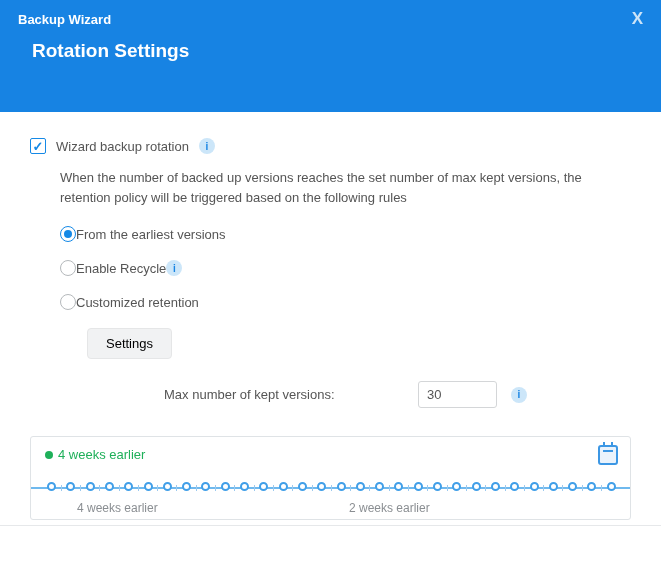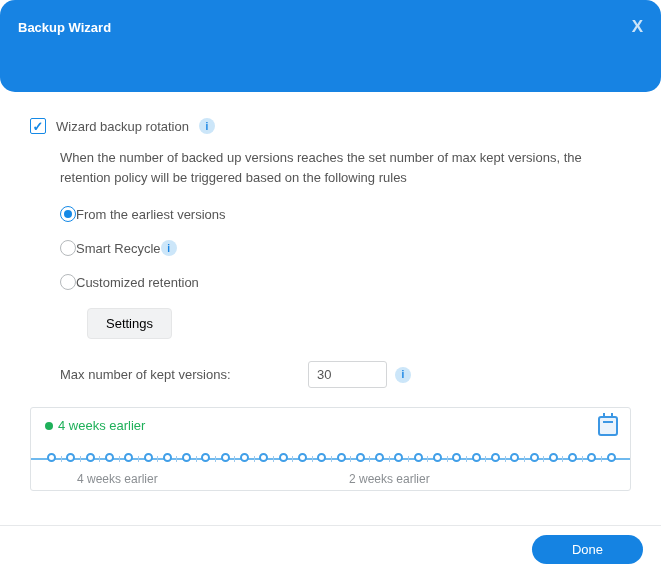--- a/index.html
+++ b/index.html
@@ -9,23 +9,22 @@
   color: #555;
   background: #fff;
   width: 661px;
   height: 573px;
   overflow: hidden;
   position: relative;
 }
 .header {
   background: #1783e3;
   color: #fff;
-  padding: 8px 18px;
-  height: 92px;
-  border-radius: 15px;
+  padding: 0 18px;
+  height: 112px;
 }
 .header-top {
   display: flex;
   justify-content: space-between;
   align-items: center;
   height: 38px;
   font-weight: 600;
   font-size: 13px;
 }
 .close-x {
@@ -117,23 +116,24 @@
   background: #f1f2f3;
   border: 1px solid #e5e6e7;
   border-radius: 4px;
   color: #000000;
   font-size: 13px;
   cursor: not-allowed;
 }
 .max-row {
   display: flex;
   align-items: center;
-  gap: 8px;
+  gap: 14px;
   margin-left: 30px;
-  margin-bottom: 19px;
+  margin-bottom: 28px;
+  justify-content: center;
 }
 .max-row .label { width: 240px; }
 .num-input {
   width: 79px;
   padding: 5px 8px;
   border: 1px solid #d4d6d8;
   border-radius: 3px;
   font-size: 13px;
   color: #555;
 }
@@ -254,20 +254,21 @@
 }
 </style>
 </head>
 <body>
 
 <div class="header">
   <div class="header-top">
     <span>Backup Wizard</span>
     <span class="close-x">X</span>
   </div>
+  <div class="header-title">Rotation Settings</div>
 </div>
 
 <div class="content">
   <div class="row-check">
     <div class="checkbox">
         <span class="tick">✓</span>
       </div>
     <span>Wizard backup rotation</span>
     <span class="info-badge">i</span>
   </div>
@@ -276,21 +277,21 @@
 
   <div class="radio-group">
     <div class="radio-row">
       <div class="radio selected">
           <div class="dot"></div>
         </div>
       <span>From the earliest versions</span>
     </div>
     <div class="radio-row">
       <div class="radio"></div>
-      <span>Smart Recycle</span>
+      <span>Enable Recycle</span>
       <span class="info-badge">i</span>
     </div>
     <div class="radio-row">
       <div class="radio"></div>
       <span>Customized retention</span>
     </div>
   </div>
 
   <button class="settings-btn">Settings</button>
 
@@ -372,14 +373,13 @@
         </div>
     </div>
     <div class="tl-labels">
       <span style="left:46px">4 weeks earlier</span>
       <span style="left:318px">2 weeks earlier</span>
     </div>
   </div>
 </div>
 
 <div class="footer">
-  <button class="btn btn-done">Done</button>
 </div>
 
 </body></html>

